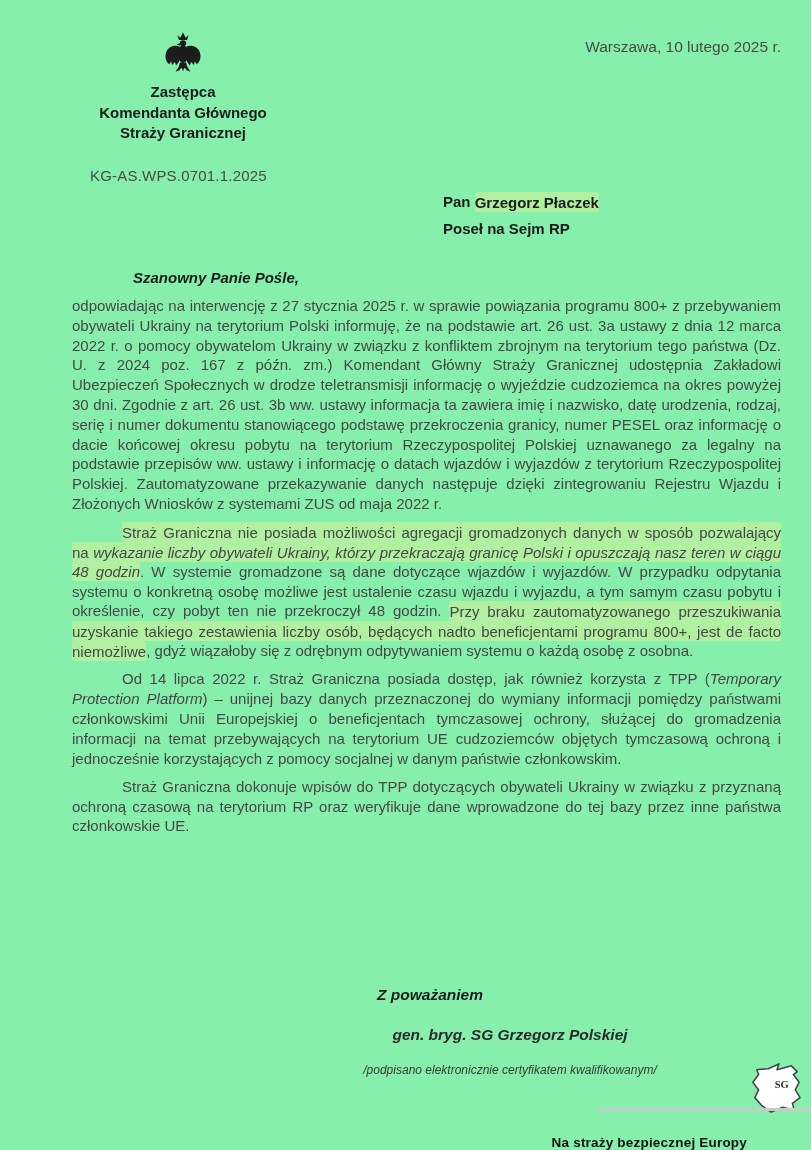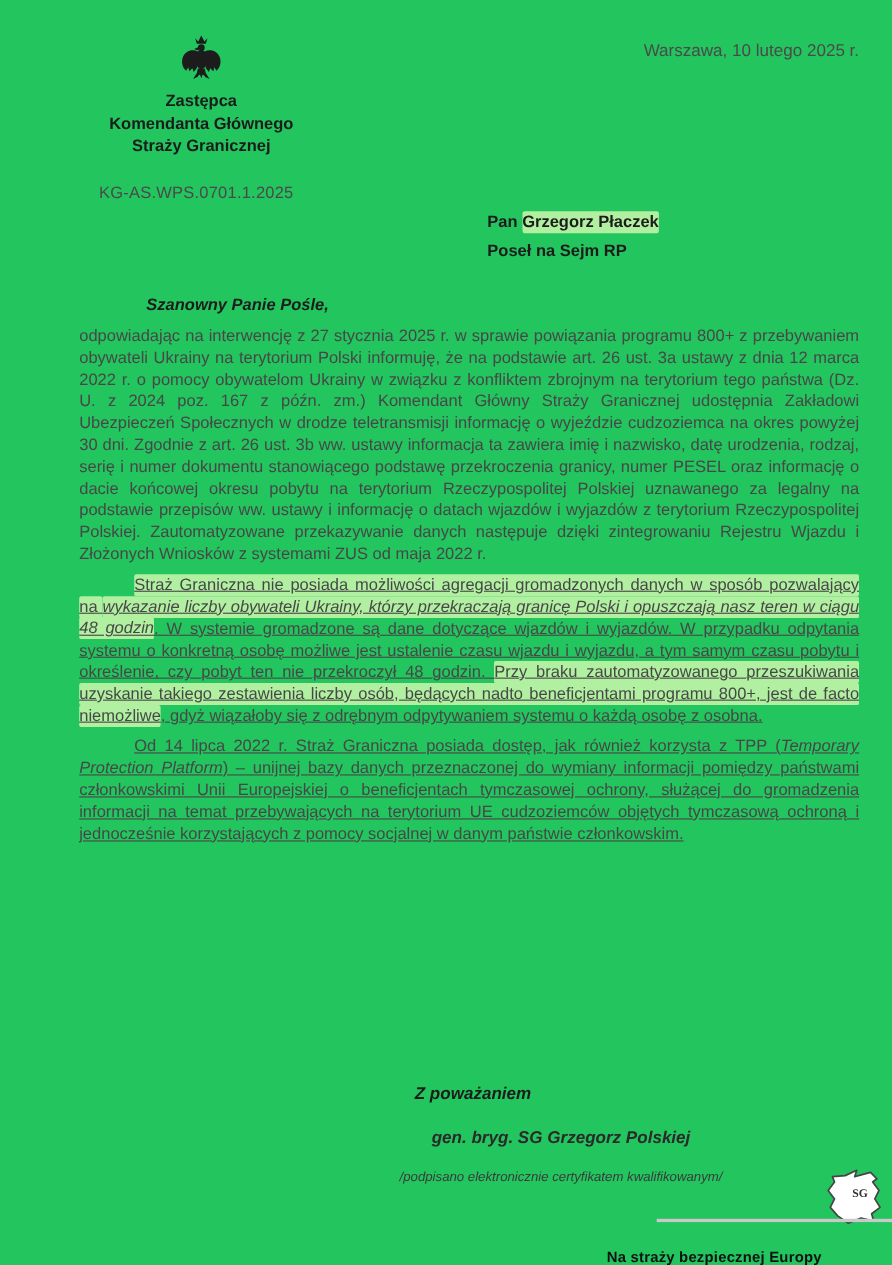--- a/index.html
+++ b/index.html
@@ -1,19 +1,19 @@
 <!DOCTYPE html>
 <html lang="pl"><head>
 <meta charset="utf-8">
 <style>
   html,body{margin:0;padding:0;background:#ffffff;}
   .page{
     position:relative;
     width:811px;height:1150px;
-    background:#22c55e;
+    background:#86efac;
     font-family:"Liberation Sans", sans-serif;
     color:#474747;
     overflow:hidden;
   }
   .date{
     position:absolute;top:38px;right:30px;
     font-size:15.5px;color:#4a4a4a;
   }
   .sender{
     position:absolute;left:75px;top:30px;width:216px;
@@ -33,21 +33,21 @@
   }
   .salutation{
     position:absolute;left:133px;top:269px;
     font-weight:bold;font-style:italic;font-size:15px;color:#1c1c1c;
   }
   .body-text{
     position:absolute;left:72px;top:296px;width:709px;
     font-size:15px;line-height:19.8px;text-align:justify;
   }
   .body-text p{margin:0 0 8.5px 0;}
-  .body-text p.indent{text-indent:50px;text-decoration:underline;}
+  .body-text p.indent{text-indent:50px;}
   .hl{
     background:#b0f0a0;
     border-radius:2px;
     padding:1.5px 0;
     -webkit-box-decoration-break:clone;
     box-decoration-break:clone;
     margin-top:15px;
   }
   .it{font-style:italic;}
   .closing{
@@ -107,20 +107,21 @@
     <div><span>Pan </span><span class="hl">Grzegorz Płaczek</span></div>
     <div>Poseł na Sejm RP</div>
   </div>
 
   <div class="salutation">Szanowny Panie Pośle,</div>
 
   <div class="body-text">
     <p><span>odpowiadając na interwencję z 27 stycznia 2025 r. w sprawie powiązania programu 800+ z przebywaniem obywateli Ukrainy na terytorium Polski informuję, że na podstawie art. 26 ust. 3a ustawy z dnia 12 marca 2022 r. o pomocy obywatelom Ukrainy w związku z konfliktem zbrojnym na terytorium tego państwa (Dz. U. z 2024 poz. 167 z późn. zm.) Komendant Główny Straży Granicznej udostępnia Zakładowi Ubezpieczeń Społecznych w drodze teletransmisji informację o wyjeździe cudzoziemca na okres powyżej 30 dni. Zgodnie z art. 26 ust. 3b ww. ustawy informacja ta zawiera imię i nazwisko, datę urodzenia, rodzaj, serię i numer dokumentu stanowiącego podstawę przekroczenia granicy, numer PESEL oraz informację o dacie końcowej okresu pobytu na terytorium Rzeczypospolitej Polskiej uznawanego za legalny na podstawie przepisów ww. ustawy i informację o datach wjazdów i wyjazdów z terytorium Rzeczypospolitej Polskiej. Zautomatyzowane przekazywanie danych następuje dzięki zintegrowaniu Rejestru Wjazdu i Złożonych Wniosków z systemami ZUS od maja 2022 r.</span></p>
     <p class="indent"><span class="hl">Straż Graniczna nie posiada możliwości agregacji gromadzonych danych w sposób pozwalający na </span><span class="hl it">wykazanie liczby obywateli Ukrainy, którzy przekraczają granicę Polski i opuszczają nasz teren w ciągu 48 godzin</span><span>. W systemie gromadzone są dane dotyczące wjazdów i wyjazdów. W przypadku odpytania systemu o konkretną osobę możliwe jest ustalenie czasu wjazdu i wyjazdu, a tym samym czasu pobytu i określenie, czy pobyt ten nie przekroczył 48 godzin. </span><span class="hl">Przy braku zautomatyzowanego przeszukiwania uzyskanie takiego zestawienia liczby osób, będących nadto beneficjentami programu 800+, jest de facto niemożliwe</span><span>, gdyż wiązałoby się z odrębnym odpytywaniem systemu o każdą osobę z osobna.</span></p>
     <p class="indent"><span>Od 14 lipca 2022 r. Straż Graniczna posiada dostęp, jak również korzysta z TPP (</span><span class="it">Temporary Protection Platform</span><span>) – unijnej bazy danych przeznaczonej do wymiany informacji pomiędzy państwami członkowskimi Unii Europejskiej o beneficjentach tymczasowej ochrony, służącej do gromadzenia informacji na temat przebywających na terytorium UE cudzoziemców objętych tymczasową ochroną i jednocześnie korzystających z pomocy socjalnej w danym państwie członkowskim.</span></p>
+    <p class="indent"><span>Straż Graniczna dokonuje wpisów do TPP dotyczących obywateli Ukrainy w związku z przyznaną ochroną czasową na terytorium RP oraz weryfikuje dane wprowadzone do tej bazy przez inne państwa członkowskie UE.</span></p>
   </div>
 
   <div class="closing">Z poważaniem</div>
 
   <div class="signature">
     <div class="sig-name">gen. bryg. SG Grzegorz Polskiej</div>
     <div class="sig-note">/podpisano elektronicznie certyfikatem kwalifikowanym/</div>
   </div>
 
   <div class="slogan">Na straży bezpiecznej Europy</div>

